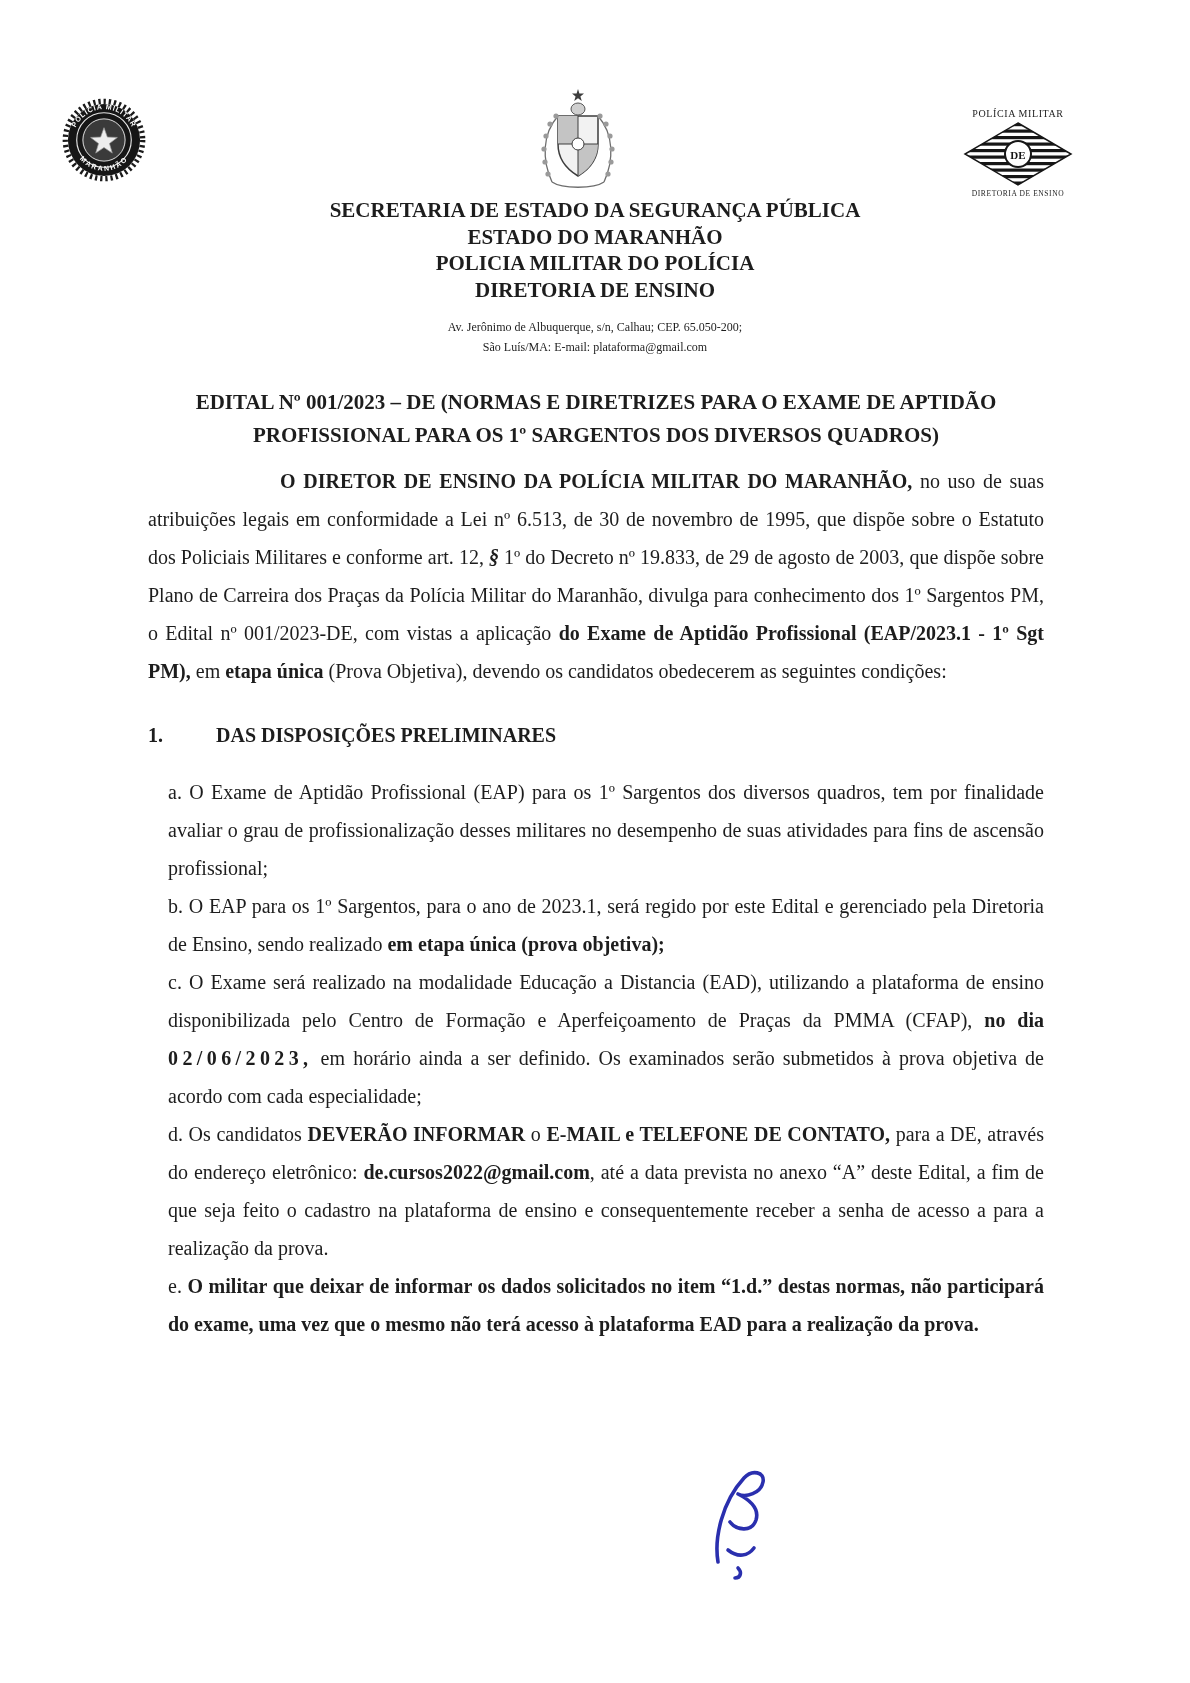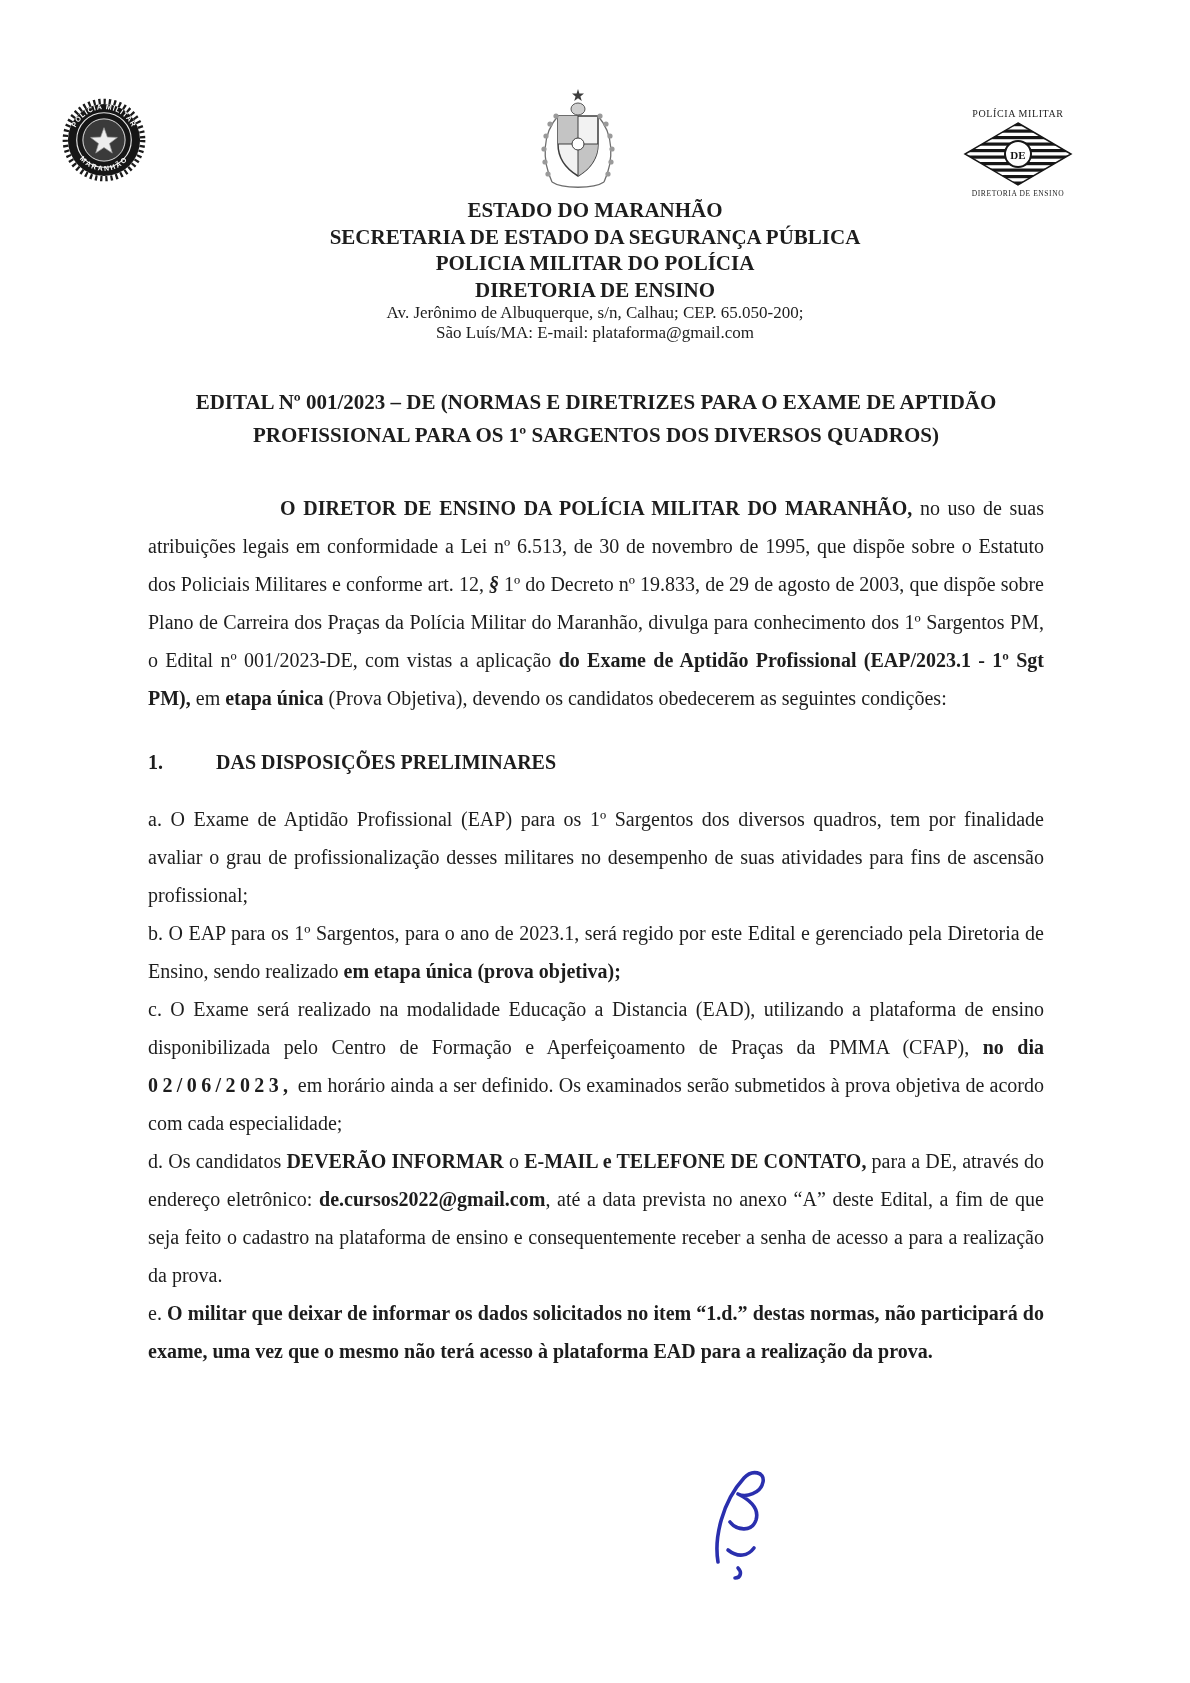--- a/index.html
+++ b/index.html
@@ -17,33 +17,33 @@
   .badge { position: absolute; left: 60px; top: 96px; width: 88px; height: 88px; }
   .arms  { position: absolute; left: 538px; top: 86px; width: 80px; height: 112px; }
   .de-logo { position: absolute; left: 960px; top: 108px; width: 116px; text-align: center; }
   .de-logo .top-label { font-size: 10px; letter-spacing: 0.6px; line-height: 12px; }
   .de-logo .caption   { font-size: 7.5px; letter-spacing: 0.6px; line-height: 10px; margin-top: 2px; }
   .de-logo svg { display: block; margin: 1px auto 0 auto; }
 
   
   .org-block { position: absolute; top: 197px; left: 0; width: 100%; text-align: center; }
   .org-line  { font-size: 21px; font-weight: bold; line-height: 26.5px; }
-  .address   { margin-top: 0; font-size: 17px; line-height: 20px; }
+  .address   { margin-top: 14px; font-size: 12px; line-height: 20px; }
 
   
   .content { position: absolute; top: 386px; left: 148px; width: 896px; }
   .doc-title {
     font-weight: bold; font-size: 21px; line-height: 33px;
     text-align: center; padding: 0 8px;
   }
   .para { font-size: 20px; line-height: 38px; text-align: justify; }
-  .intro { margin-top: 37px; text-indent: 132px; }
+  .intro { margin-top: 10px; text-indent: 132px; }
   .sec-heading { margin-top: 31px; font-size: 20px; font-weight: bold; display: flex; line-height: 28px; }
   .sec-heading .num { width: 68px; flex: 0 0 68px; }
-  .items { margin-top: 24px; }
+  .items { margin-top: 24px; margin-left: 20px; }
   .item  { margin: 0; }
   .b  { font-weight: bold; }
   .i  { font-style: italic; }
   .sp { letter-spacing: 0.22em; }
 
   
   .signature { position: absolute; left: 688px; top: 1450px; width: 110px; height: 130px; }
 </style>
 </head>
 <body>
@@ -118,22 +118,22 @@
         <rect x="0" y="60.5" width="110" height="3.2" fill="#161616"></rect>
       </g>
       <polygon points="55,2 108,33 55,64 2,33" fill="none" stroke="#161616" stroke-width="1.5"></polygon>
       <circle cx="55" cy="33" r="13" fill="#ffffff" stroke="#161616" stroke-width="2"></circle>
       <text x="55" y="37.5" text-anchor="middle" font-size="11" font-weight="bold" font-family="Liberation Serif, serif" fill="#161616">DE</text>
     </svg>
     <div class="caption">DIRETORIA DE ENSINO</div>
   </div>
 
   <div class="org-block">
+    <div class="org-line">SECRETARIA DE ESTADO DA SEGURANÇA PÚBLICA</div>
     <div class="org-line">ESTADO DO MARANHÃO</div>
-    <div class="org-line">SECRETARIA DE ESTADO DA SEGURANÇA PÚBLICA</div>
     <div class="org-line">POLICIA MILITAR DO POLÍCIA</div>
     <div class="org-line">DIRETORIA DE ENSINO</div>
     <div class="address">
       <div>Av. Jerônimo de Albuquerque, s/n, Calhau; CEP. 65.050-200;</div>
       <div>São Luís/MA: E-mail: plataforma@gmail.com</div>
     </div>
   </div>
 
   <div class="content">
     <div class="doc-title">EDITAL Nº 001/2023 – DE (NORMAS E DIRETRIZES PARA O EXAME DE APTIDÃO PROFISSIONAL PARA OS 1º SARGENTOS DOS DIVERSOS QUADROS)</div>

